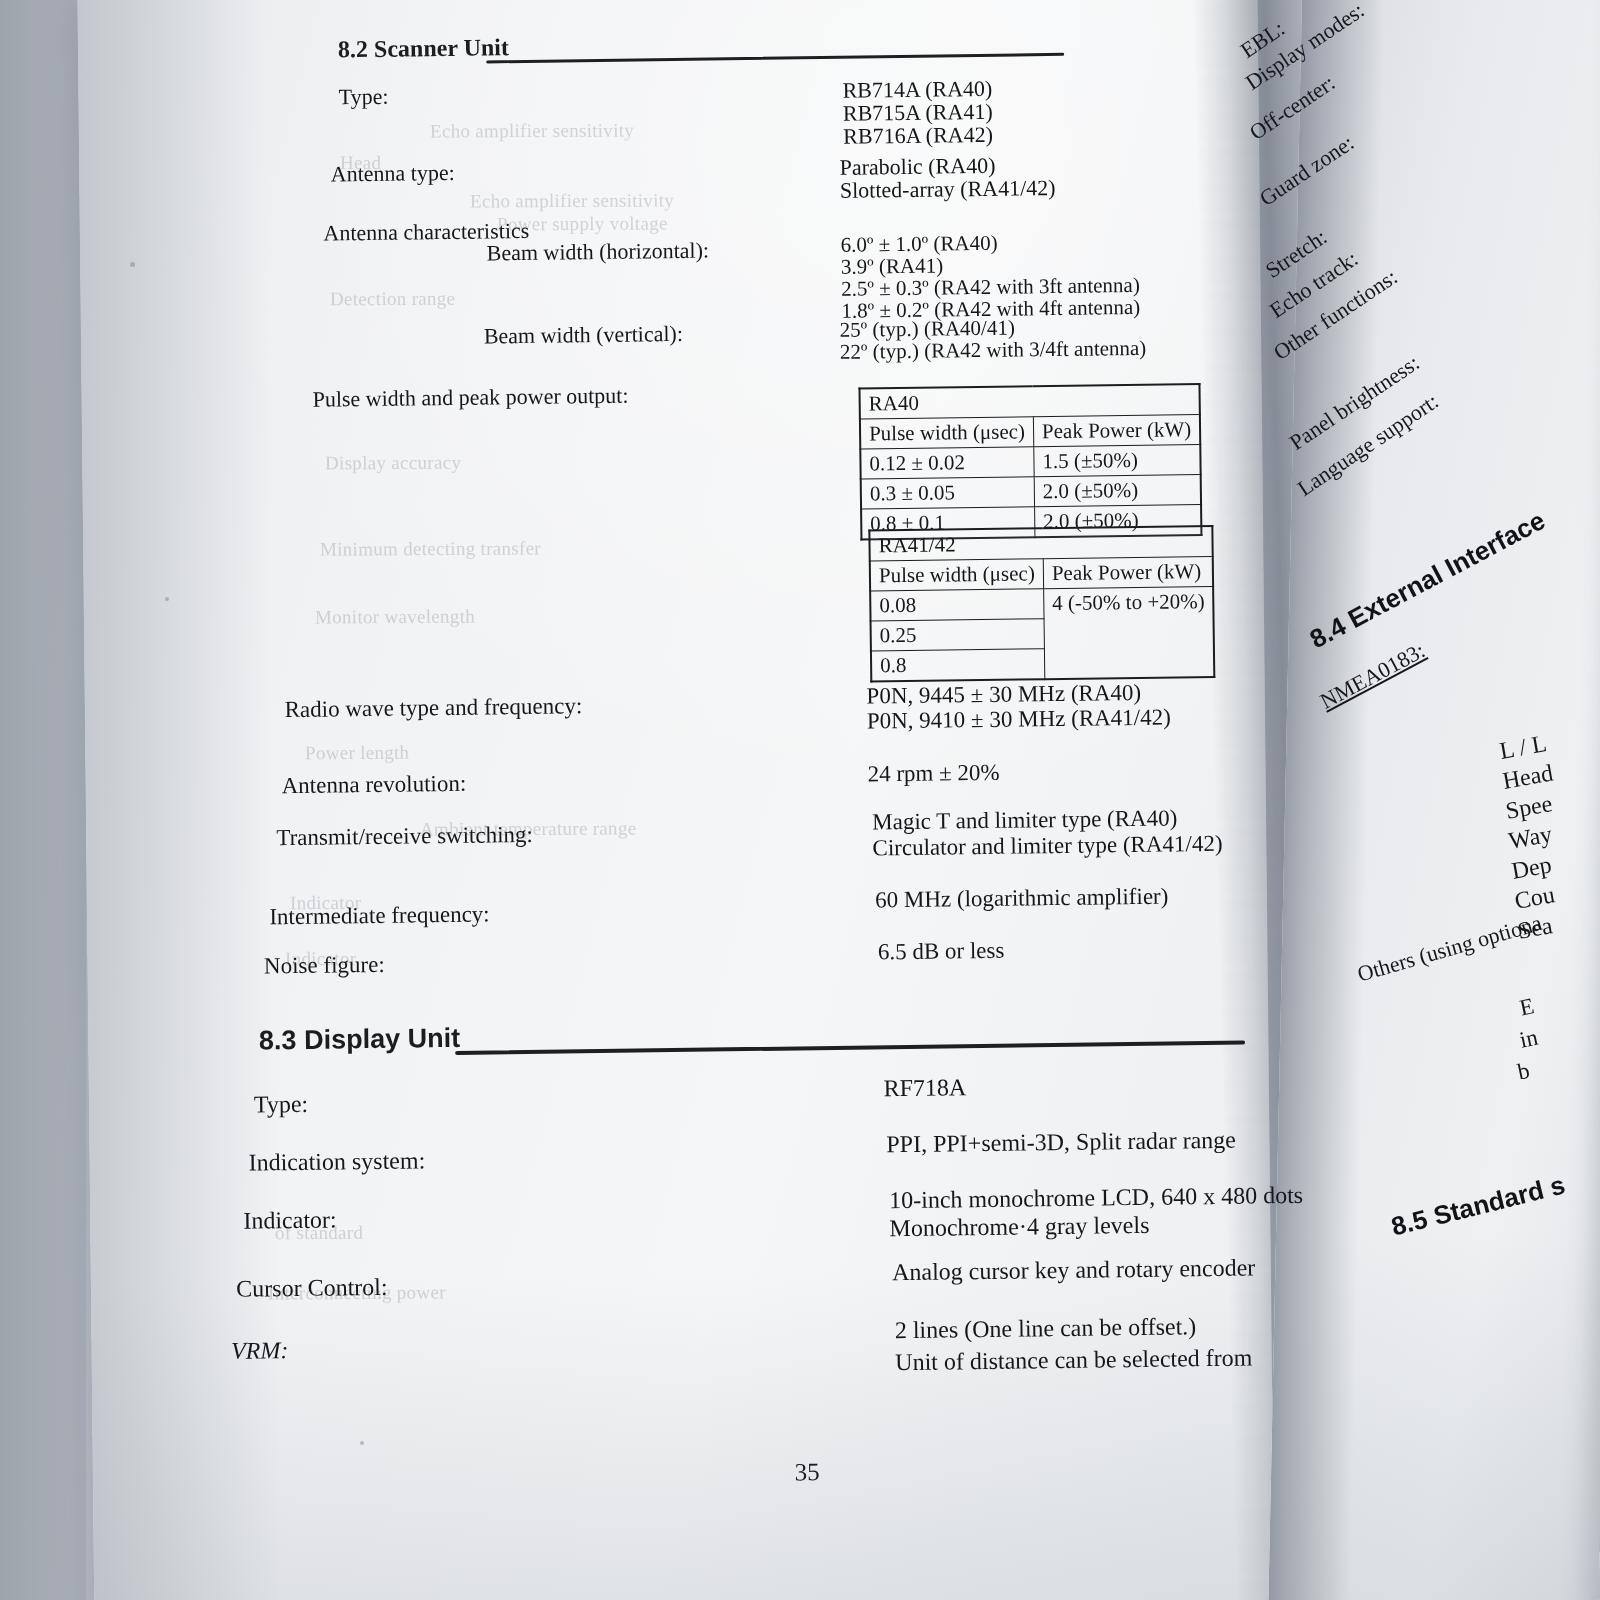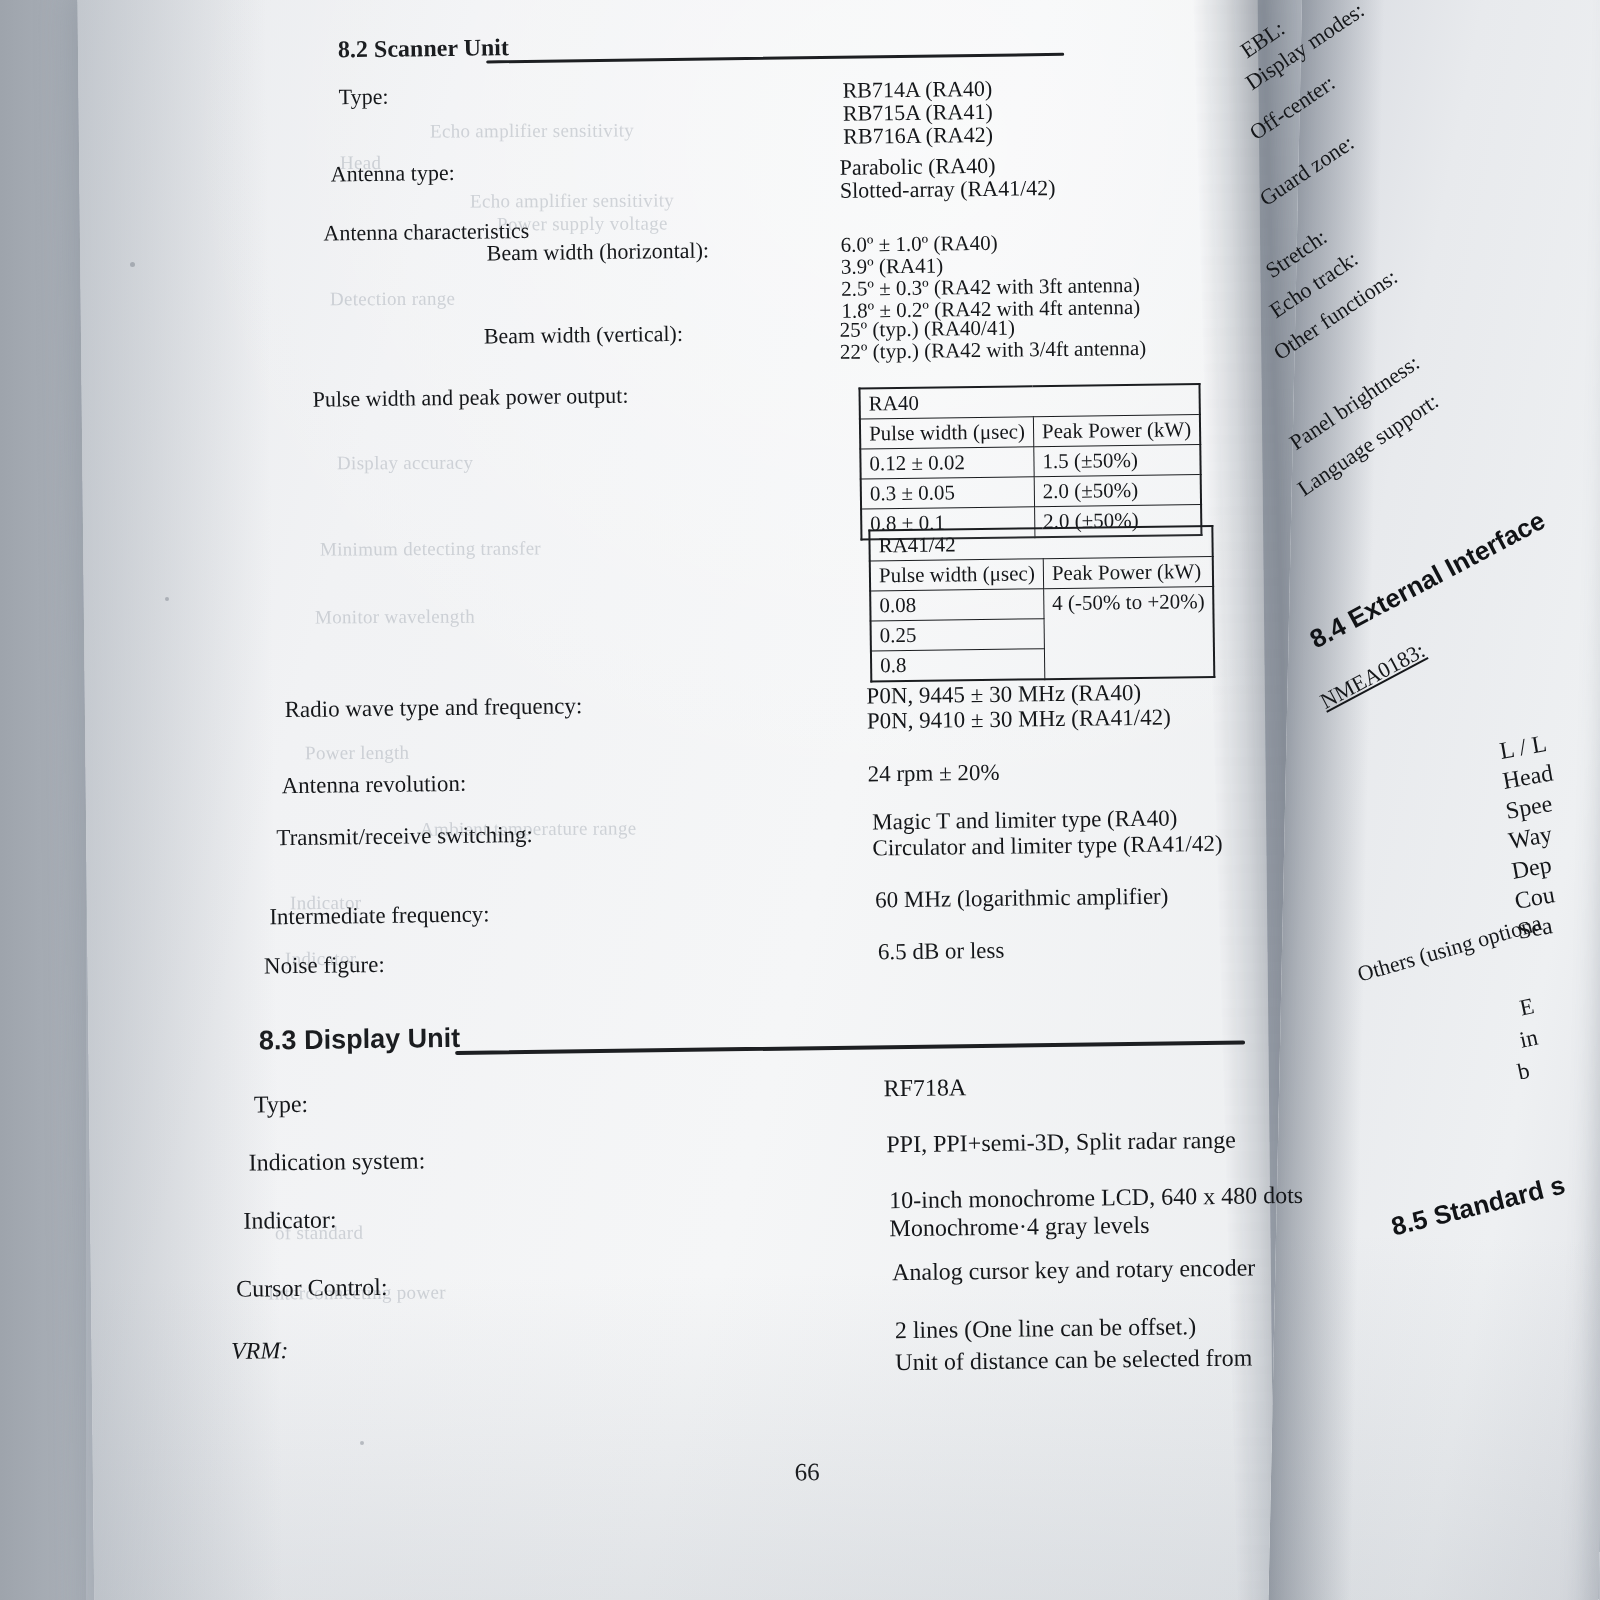--- a/index.html
+++ b/index.html
@@ -203,21 +203,21 @@
 
   <div class="page-right">
     <div class="page-right-shade"></div>
   </div>
 
   <div class="ghost" style="left:430px; top:120px;">Echo amplifier sensitivity</div>
   <div class="ghost" style="left:340px; top:152px;">Head</div>
   <div class="ghost" style="left:470px; top:190px;">Echo amplifier sensitivity</div>
   <div class="ghost" style="left:497px; top:213px;">Power supply voltage</div>
   <div class="ghost" style="left:330px; top:288px;">Detection range</div>
-  <div class="ghost" style="left:325px; top:452px;margin-left:12px;">Display accuracy</div>
+  <div class="ghost" style="left:325px; top:452px;">Display accuracy</div>
   <div class="ghost" style="left:320px; top:538px;">Minimum detecting transfer</div>
   <div class="ghost" style="left:315px; top:606px;">Monitor wavelength</div>
   <div class="ghost" style="left:305px; top:742px;">Power length</div>
   <div class="ghost" style="left:420px; top:818px;">Ambient temperature range</div>
   <div class="ghost" style="left:290px; top:892px;">Indicator</div>
   <div class="ghost" style="left:285px; top:948px;">Indicator</div>
   <div class="ghost" style="left:275px; top:1222px;">of standard</div>
   <div class="ghost" style="left:268px; top:1282px;">Interconnecting power</div>
 
   <div class="speck" style="left:130px; top:262px; width:5px; height:5px;"></div>
@@ -328,21 +328,21 @@
     <div class="val" style="left:798px; top:1210px; font-size:24px;">10-inch monochrome LCD, 640 x 480 dots</div>
     <div class="val" style="left:798px; top:1238px; font-size:24px;">Monochrome·4 gray levels</div>
 
     <div class="lbl" style="left:144px; top:1290px; font-size:24px;">Cursor Control:</div>
     <div class="val" style="left:800px; top:1282px; font-size:24px;">Analog cursor key and rotary encoder</div>
 
     <div class="lbl" style="left:138px; top:1352px; font-size:24px; font-style:italic;">VRM:</div>
     <div class="val" style="left:802px; top:1340px; font-size:24px;">2 lines (One line can be offset.)</div>
     <div class="val" style="left:802px; top:1372px; font-size:24px;">Unit  of  distance  can  be  selected  from</div>
 
-    <div class="folio">66</div>
+    <div class="folio">35</div>
   </div>
 
   <div>
     <div class="rlbl" style="left:1243px; top:40px;  font-size:22px; transform:rotate(-34deg);">EBL:</div>
     <div class="rlbl" style="left:1248px; top:72px;  font-size:22px; transform:rotate(-34deg);">Display modes:</div>
     <div class="rlbl" style="left:1252px; top:122px; font-size:22px; transform:rotate(-34deg);">Off-center:</div>
     <div class="rlbl" style="left:1262px; top:188px; font-size:22px; transform:rotate(-34deg);">Guard zone:</div>
     <div class="rlbl" style="left:1268px; top:260px; font-size:22px; transform:rotate(-34deg);">Stretch:</div>
     <div class="rlbl" style="left:1272px; top:300px; font-size:22px; transform:rotate(-34deg);">Echo track:</div>
     <div class="rlbl" style="left:1276px; top:342px; font-size:22px; transform:rotate(-34deg);">Other functions:</div>

